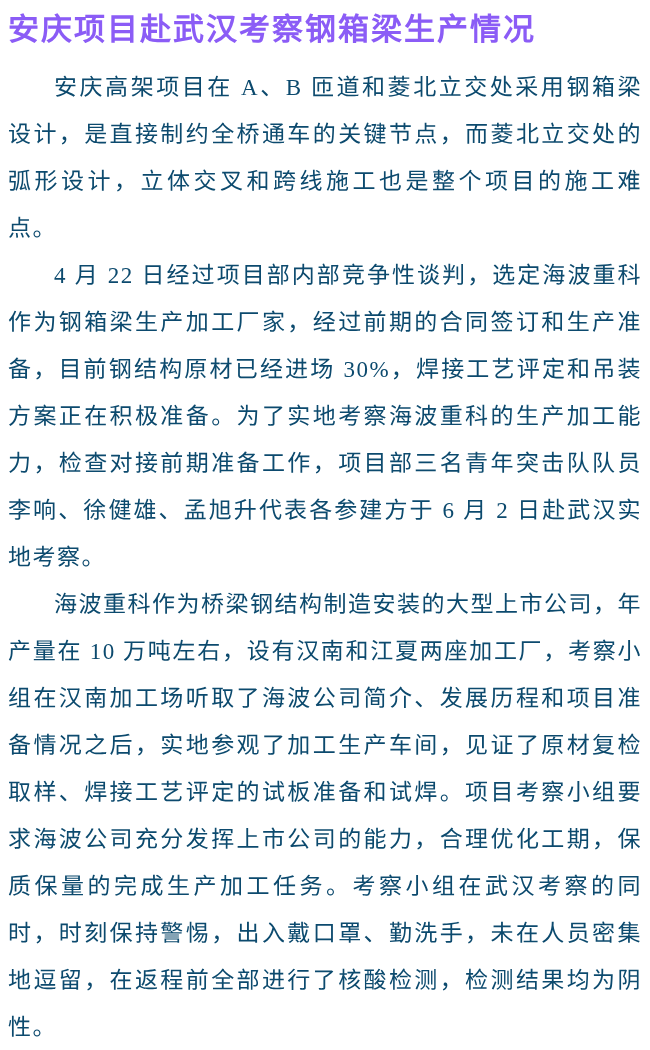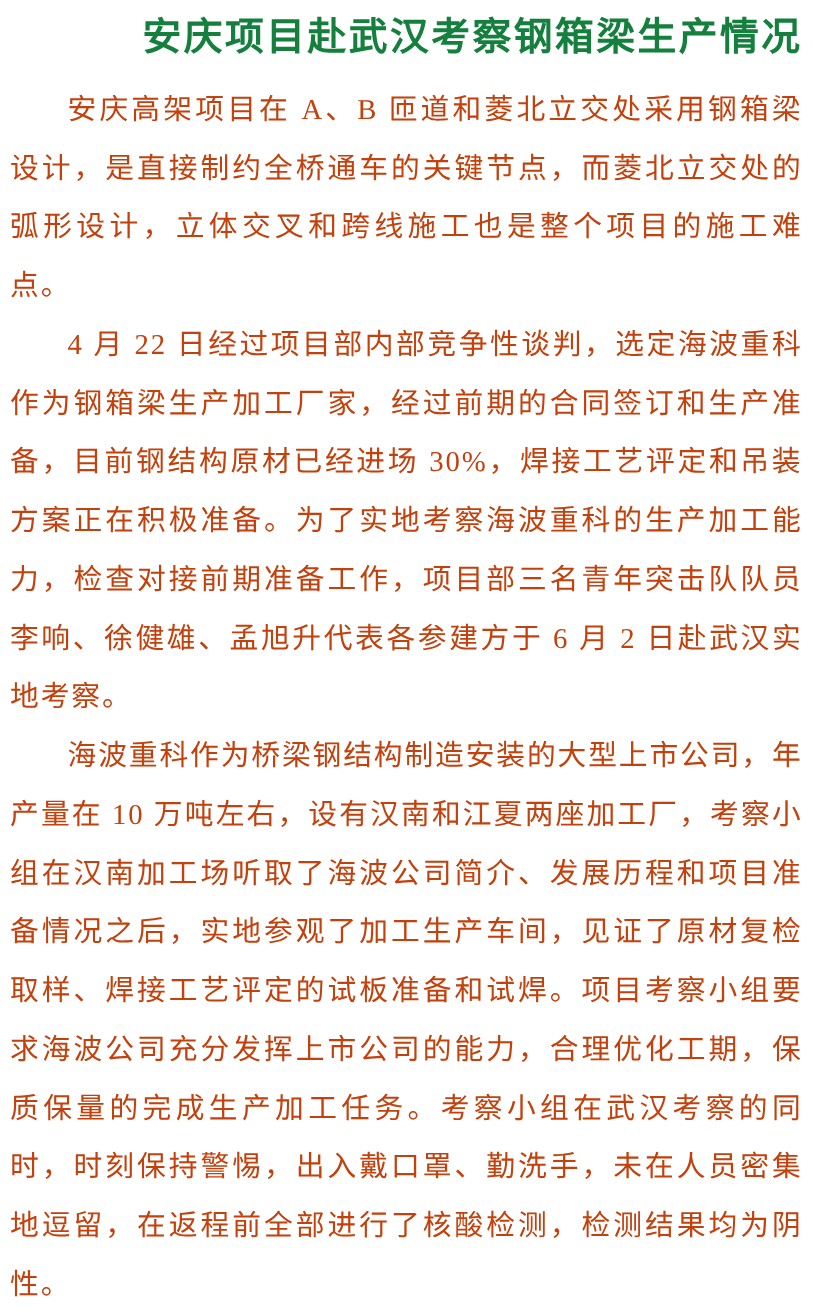--- a/index.html
+++ b/index.html
@@ -18,35 +18,35 @@
     box-sizing: border-box;
     width: 650px;
     height: 1050px;
     padding: 8px 8px 0 8px;
     background: #ffffff;
   }
   .doc-title {
     margin: 2px 0 14px 0;
     font-size: 31px;
     font-weight: bold;
-    text-align: right;
+    text-align: left;
     letter-spacing: 2px;
     line-height: 1.3;
-    color: #15803d;
+    color: #8b5cf6;
     font-family: "Liberation Serif", "DejaVu Serif", serif;
   }
   .doc-paragraph {
     margin: 0;
     font-size: 23px;
     line-height: 47px;
     letter-spacing: 1.5px;
     text-align: justify;
     text-justify: inter-ideograph;
     text-indent: 2em;
-    color: #c2410c;
+    color: #0c4a6e;
     word-break: break-all;
   }
 </style>
 </head>
 <body>
 
 <div class="page">
   <h1 class="doc-title">安庆项目赴武汉考察钢箱梁生产情况</h1>
 
   <p class="doc-paragraph">安庆高架项目在 A、B 匝道和菱北立交处采用钢箱梁设计，是直接制约全桥通车的关键节点，而菱北立交处的弧形设计，立体交叉和跨线施工也是整个项目的施工难点。</p>

